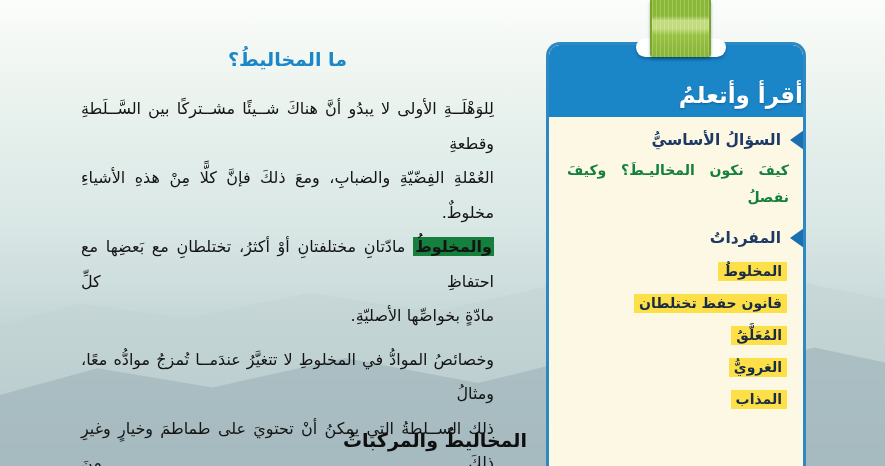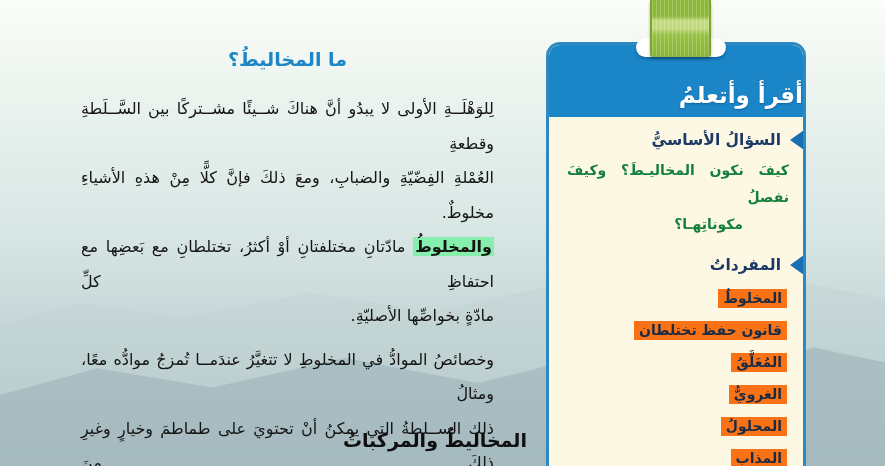--- a/index.html
+++ b/index.html
@@ -32,21 +32,21 @@
     direction:rtl;color:#141414;
   }
   .page-title{
     color:#1b86c8;font-size:19px;font-weight:bold;line-height:26px;
     text-align:center;margin:0 0 20px 0;
   }
   .para{font-size:16px;margin:8px;}
   .para + .para{margin-top:9px;}
   .tline{line-height:34.5px;text-align:justify;text-align-last:justify;}
   .tline.last{text-align:left;text-align-last:right;}
-  .hl{background:#86efac;font-weight:bold;padding:0 2px;}
+  .hl{background:#15803d;font-weight:bold;padding:0 2px;}
   .subheading{
     position:absolute;top:429px;right:358px;z-index:1;
     direction:rtl;font-size:19px;font-weight:bold;color:#0f0f0f;white-space:nowrap;
   }
 
   
   .card{
     position:absolute;left:546px;top:42px;width:260px;height:430px;z-index:2;
     box-sizing:border-box;border:3px solid #2e89c3;border-bottom:none;
     border-radius:14px 14px 0 0;background:#fdf8e4;overflow:hidden;
@@ -68,21 +68,21 @@
     position:absolute;right:-1px;top:50%;transform:translateY(-50%);
     width:0;height:0;border-top:10px solid transparent;
     border-bottom:10px solid transparent;border-right:14px solid #1a6fb0;
   }
   .sec-head.vocab-head{margin-top:16px;}
   .question{padding:6px 14px 0 18px;color:#15803d;font-weight:bold;font-size:14px;}
   .q1{line-height:27px;text-align:justify;text-align-last:justify;}
   .q2{line-height:27px;text-align:right;padding-right:46px;}
   .vocab{list-style:none;margin:12px 0 0 0;padding:0 16px 0 0;text-align:right;}
   .vocab li{margin-bottom:12px;height:20px;line-height:20px;}
-  .hl2{background:#f97316;color:#1a2b45;font-weight:bold;font-size:14px;padding:1px 5px 2px 5px;}
+  .hl2{background:#fde047;color:#1a2b45;font-weight:bold;font-size:14px;padding:1px 5px 2px 5px;}
 
   
   .slot{
     position:absolute;left:636px;top:38px;width:90px;height:19px;z-index:3;
     background:#ffffff;border-radius:10px;
     box-shadow:0 2px 3px rgba(0,40,80,.35);
   }
   .ribbon{
     position:absolute;left:650px;top:0;width:61px;height:57px;z-index:4;
     background:
@@ -124,32 +124,30 @@
   <div class="card-header">
     <span class="card-header-label">أقرأ وأتعلمُ</span>
   </div>
   <div class="card-body">
     <div class="sec-head">
       <span class="arrow"></span>
       <span>السؤالُ الأساسيُّ</span>
     </div>
     <div class="question">
       <div class="q1">كيفَ نكون المخاليـطَ؟ وكيفَ نفصلُ</div>
-      <div class="q2">مكوناتِهـا؟</div>
     </div>
     <div class="sec-head vocab-head">
       <span class="arrow"></span>
       <span>المفرداتُ</span>
     </div>
     <ul class="vocab">
       <li><span class="hl2">المخلوطُ</span></li>
       <li><span class="hl2">قانون حفظ تختلطان</span></li>
       <li><span class="hl2">المُعَلَّقُ</span></li>
       <li><span class="hl2">الغرويُّ</span></li>
-      <li><span class="hl2">المحلولُ</span></li>
       <li><span class="hl2">المذاب</span></li>
 
     </ul>
   </div>
 </aside>
 
 <div class="slot"></div>
 <div class="ribbon"></div>
 
 </body></html>

